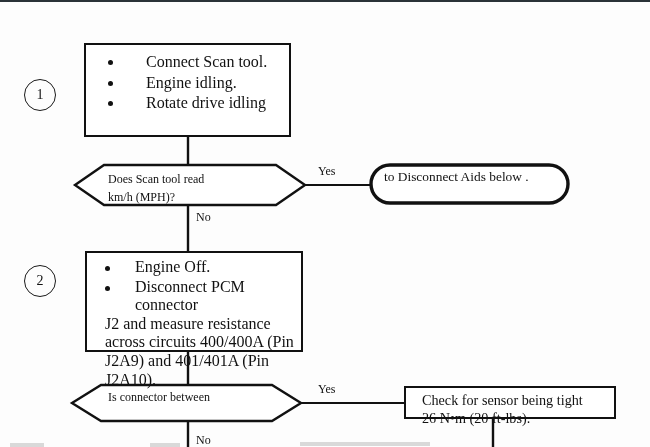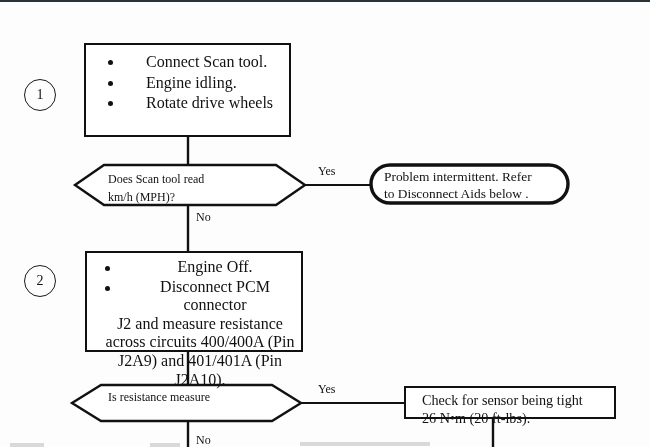--- a/index.html
+++ b/index.html
@@ -81,21 +81,21 @@
     width: 5px;
     height: 5px;
     border-radius: 50%;
     background: #111111;
   }
   .cont-line {
     display: block;
     padding-left: 0;
   }
   #box-step2 .bullet-list { padding-top: 5px; padding-left: 18px; }
-  #box-step2 .bullet-list li { padding-left: 30px; line-height: 18.6px; text-align: center; }
+  #box-step2 .bullet-list li { padding-left: 30px; line-height: 18.6px; }
   #box-step2 .bullet-list li .cont-line { margin-left: -30px; }
 
   .plain-box-text {
     font-size: 14.2px;
     line-height: 17.5px;
     padding: 4px 0 0 16px;
   }
   .plain-box-text div { white-space: nowrap; }
 
   
@@ -174,55 +174,54 @@
 
   <div class="proc-box" id="box-step1">
     <ul class="bullet-list">
       <li>
         <span>Connect Scan tool.</span>
       </li>
       <li>
         <span>Engine idling.</span>
       </li>
       <li>
-        <span>Rotate drive wheels</span>
+        <span>Rotate drive idling</span>
       </li>
     </ul>
   </div>
 
   <div class="hexagon-label" id="hex1-label">
     <div>Does Scan tool read</div>
     <div>km/h (MPH)?</div>
   </div>
   <div class="branch-label" id="label-yes-1">Yes</div>
   <div class="branch-label" id="label-no-1">No</div>
 
   <div id="oval-text">
-    <div>Problem intermittent. Refer</div>
     <div>to Disconnect Aids below .</div>
   </div>
 
   <div class="step-circle" id="step-circle-2">
     <span>2</span>
   </div>
 
   <div class="proc-box" id="box-step2">
     <ul class="bullet-list">
       <li>
         <span>Engine Off.</span>
       </li>
       <li>
         <span>Disconnect PCM connector</span>
         <span class="cont-line">J2 and measure resistance across circuits 400/400A (Pin J2A9) and 401/401A (Pin J2A10).</span>
       </li>
     </ul>
   </div>
 
   <div class="hexagon-label" id="hex2-label">
-    <div>Is resistance measure</div>
+    <div>Is connector between</div>
   </div>
   <div class="branch-label" id="label-yes-2">Yes</div>
   <div class="branch-label" id="label-no-2">No</div>
 
   <div class="proc-box" id="box-sensor-tight">
     <div class="plain-box-text">
       <div>Check for sensor being tight</div>
       <div>26 N•m (20 ft-lbs).</div>
     </div>
   </div>

